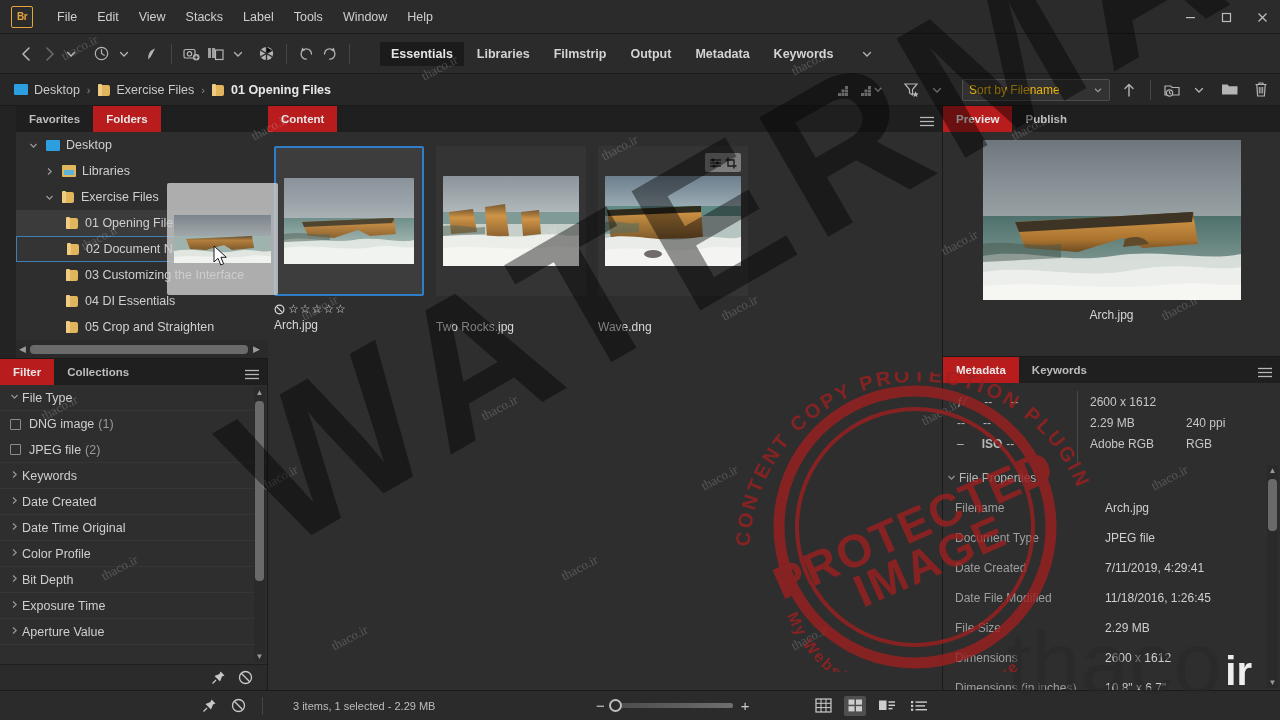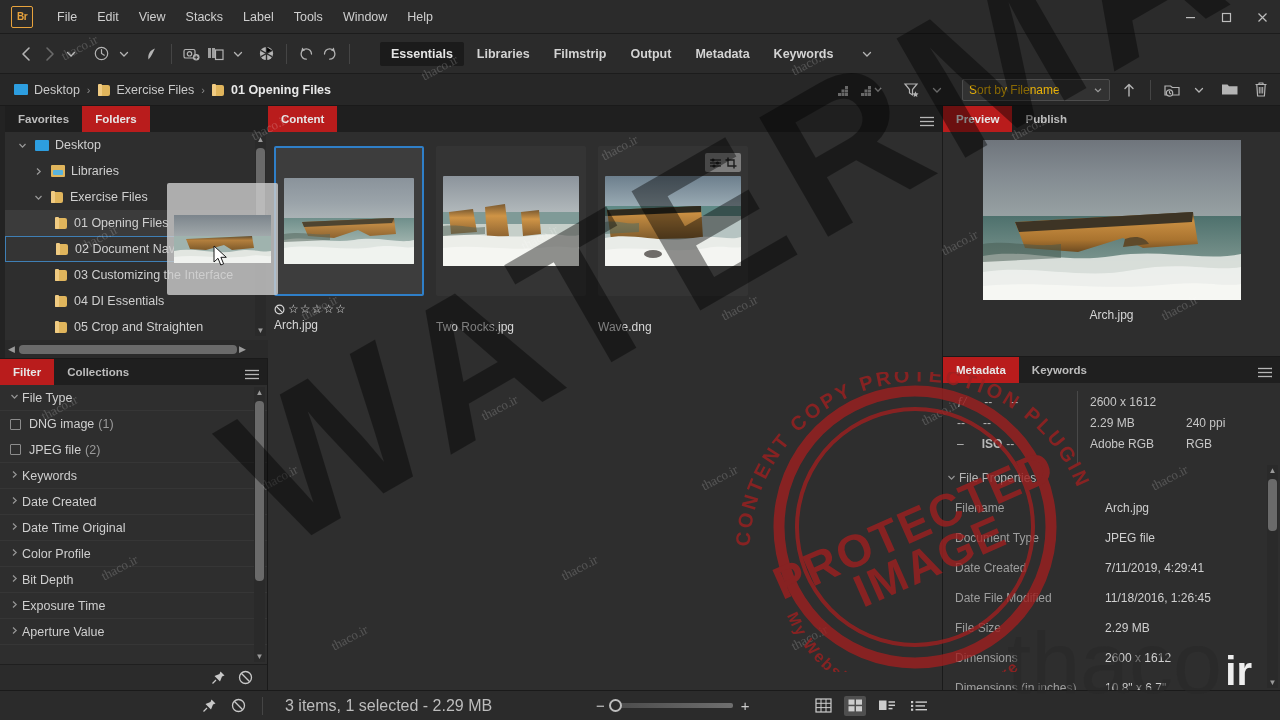--- a/index.html
+++ b/index.html
@@ -99,22 +99,22 @@
   }
   .ptab {
     font-size: 11.5px; font-weight: bold; color: #bdbdbd;
     padding: 6px 13px 6px 13px; height: 26px; line-height: 14px;
   }
   .ptab.active { background: #b91c1c; color: #e6e6e6; }
   .pmenu { position: absolute; right: 7px; top: 7px; }
 
   
   #folders-panel {
-    position: absolute; left: 5px; top: 106px; width: 268px; height: 252px;
-    background: #2e2e2e; border-right: 5px solid #ef4444;
+    position: absolute; left: 16px; top: 106px; width: 268px; height: 252px;
+    background: #2e2e2e; border-right: 2px solid #ef4444;
   }
   .tree { position: absolute; top: 26px; left: 0; right: 0; bottom: 22px; overflow: hidden; }
   .tree-row {
     height: 26px; display: flex; align-items: center; font-size: 12.5px;
     color: #cfcfcf; padding-left: 6px; position: relative;
   }
   .tree-row.sel-light { background: #3b3b3b; }
   .tree-row.sel-box { border: 1px solid #3f7fb5; background:#343434; }
   .tw {
     width: 14px; display:flex; align-items:center; justify-content:center;
@@ -198,21 +198,21 @@
   .mrow .v { color: #cfcfcf; }
   .mrow.hdr { color: #b5b5b5; padding-left: 4px; }
   .mrow.hdr .car { width: 12px; color: #949494; font-size: 9px; }
 
   
   .statusbar {
     position: absolute; left: 0; bottom: 0; width: 1280px; height: 30px;
     background: #2b2b2b; border-top: 1px solid #1a1a1a;
     display: flex; align-items: center;
   }
-  .status-text { font-size: 16px; color: #bdbdbd; margin-left: 22px; }
+  .status-text { font-size: 11px; color: #bdbdbd; margin-left: 30px; }
   .zoom-ctl { position: absolute; left: 596px; display: flex; align-items: center; gap: 8px; }
   .zoom-track { width: 120px; height: 5px; background: linear-gradient(to right,#4a4a4a,#6f6f6f); border-radius: 2px; position: relative; }
   .zoom-knob { position: absolute; left: -4px; top: -4px; width: 13px; height: 13px; border-radius: 50%; background: #2b2b2b; border: 2px solid #bdbdbd; }
   .view-btns { position: absolute; left: 812px; display: flex; align-items: center; gap: 10px; }
   .vb { width: 22px; height: 20px; display:flex; align-items:center; justify-content:center; color:#cdcdcd; border-radius:2px; }
   .vb.active { background: #4f4f4f; }
 
   
   .vscroll {
     position: absolute; right: 2px; width: 11px; background: #2a2a2a;

